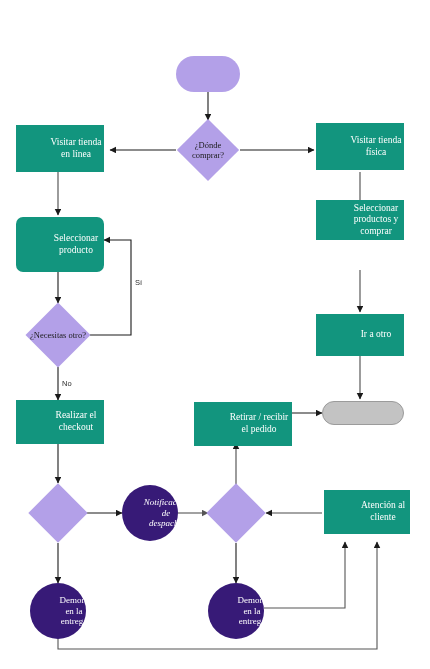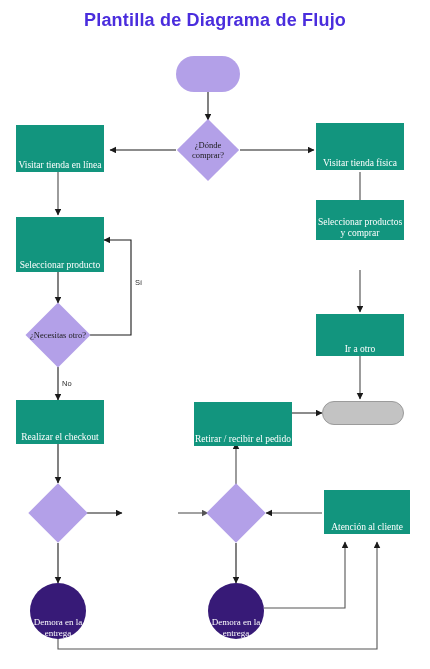--- a/index.html
+++ b/index.html
@@ -32,27 +32,28 @@
   svg#edges {
     position: absolute;
     left: 0;
     top: 0;
     width: 430px;
     height: 669px;
   }
   .node {
     position: absolute;
     display: flex;
-    align-items: flex-end;
+    align-items: center;
     justify-content: center;
     text-align: center;
     box-sizing: border-box;
     color: #ffffff;
     font-family: "Liberation Serif", serif;
     line-height: 1.22;
+    padding-left: 32px;
   }
   .box {
     background: #12957e;
     font-size: 9.5px;
   }
   .terminator {
     border-radius: 22px;
   }
   .term-start {
     background: #b3a0e8;
@@ -97,21 +98,20 @@
     font-family: "Liberation Sans", sans-serif;
     font-size: 7.5px;
     color: #2b2b2b;
   }
 </style>
 </head>
 <body>
 
 <div id="canvas">
 
-  <div id="title">Plantilla de Diagrama de Flujo</div>
 
   <svg id="edges" viewBox="0 0 430 669">
     <defs>
       <marker id="ah" markerWidth="7" markerHeight="7" refX="5.6" refY="3" orient="auto">
         <path d="M0,0 L6,3 L0,6 z" fill="#1a1a1a"></path>
       </marker>
       <marker id="ahg" markerWidth="7" markerHeight="7" refX="5.6" refY="3" orient="auto">
         <path d="M0,0 L6,3 L0,6 z" fill="#555555"></path>
       </marker>
     </defs>
@@ -169,21 +169,21 @@
   </div>
 
   <div class="node box" style="left:16px; top:125px; width:88px; height:47px;">
     <span>Visitar tienda en línea</span>
   </div>
 
   <div class="node box" style="left:316px; top:123px; width:88px; height:47px;">
     <span>Visitar tienda física</span>
   </div>
 
-  <div class="node box" style="left:16px; top:217px; width:88px; height:55px;">
+  <div class="node box" style="left:16px; top:217px; width:88px; height:55px;border-radius:7px;">
     <span>Seleccionar producto</span>
   </div>
 
   <div class="node box" style="left:316px; top:200px; width:88px; height:40px;">
     <span>Seleccionar productos y comprar</span>
   </div>
 
   <div class="diamond-wrap" style="left:35px; top:312px; width:46px; height:46px;">
     <div class="diamond-shape"></div>
     <div class="diamond-label">¿Necesitas otro?</div>
@@ -208,20 +208,23 @@
   <div class="diamond-wrap" style="left:37px; top:492px; width:42px; height:42px;">
     <div class="diamond-shape"></div>
     <div class="diamond-label"></div>
   </div>
 
   <div class="diamond-wrap" style="left:215px; top:492px; width:42px; height:42px;">
     <div class="diamond-shape"></div>
     <div class="diamond-label"></div>
   </div>
 
+  <div class="node circle" style="left:122px; top:485px; width:56px; height:56px;">
+    <span>Notificación de despacho</span>
+  </div>
 
   <div class="node box" style="left:324px; top:490px; width:86px; height:44px;">
     <span>Atención al cliente</span>
   </div>
 
   <div class="node circle plain" style="left:30px; top:583px; width:56px; height:56px;">
     <span>Demora en la entrega</span>
   </div>
 
   <div class="node circle plain" style="left:208px; top:583px; width:56px; height:56px;">

